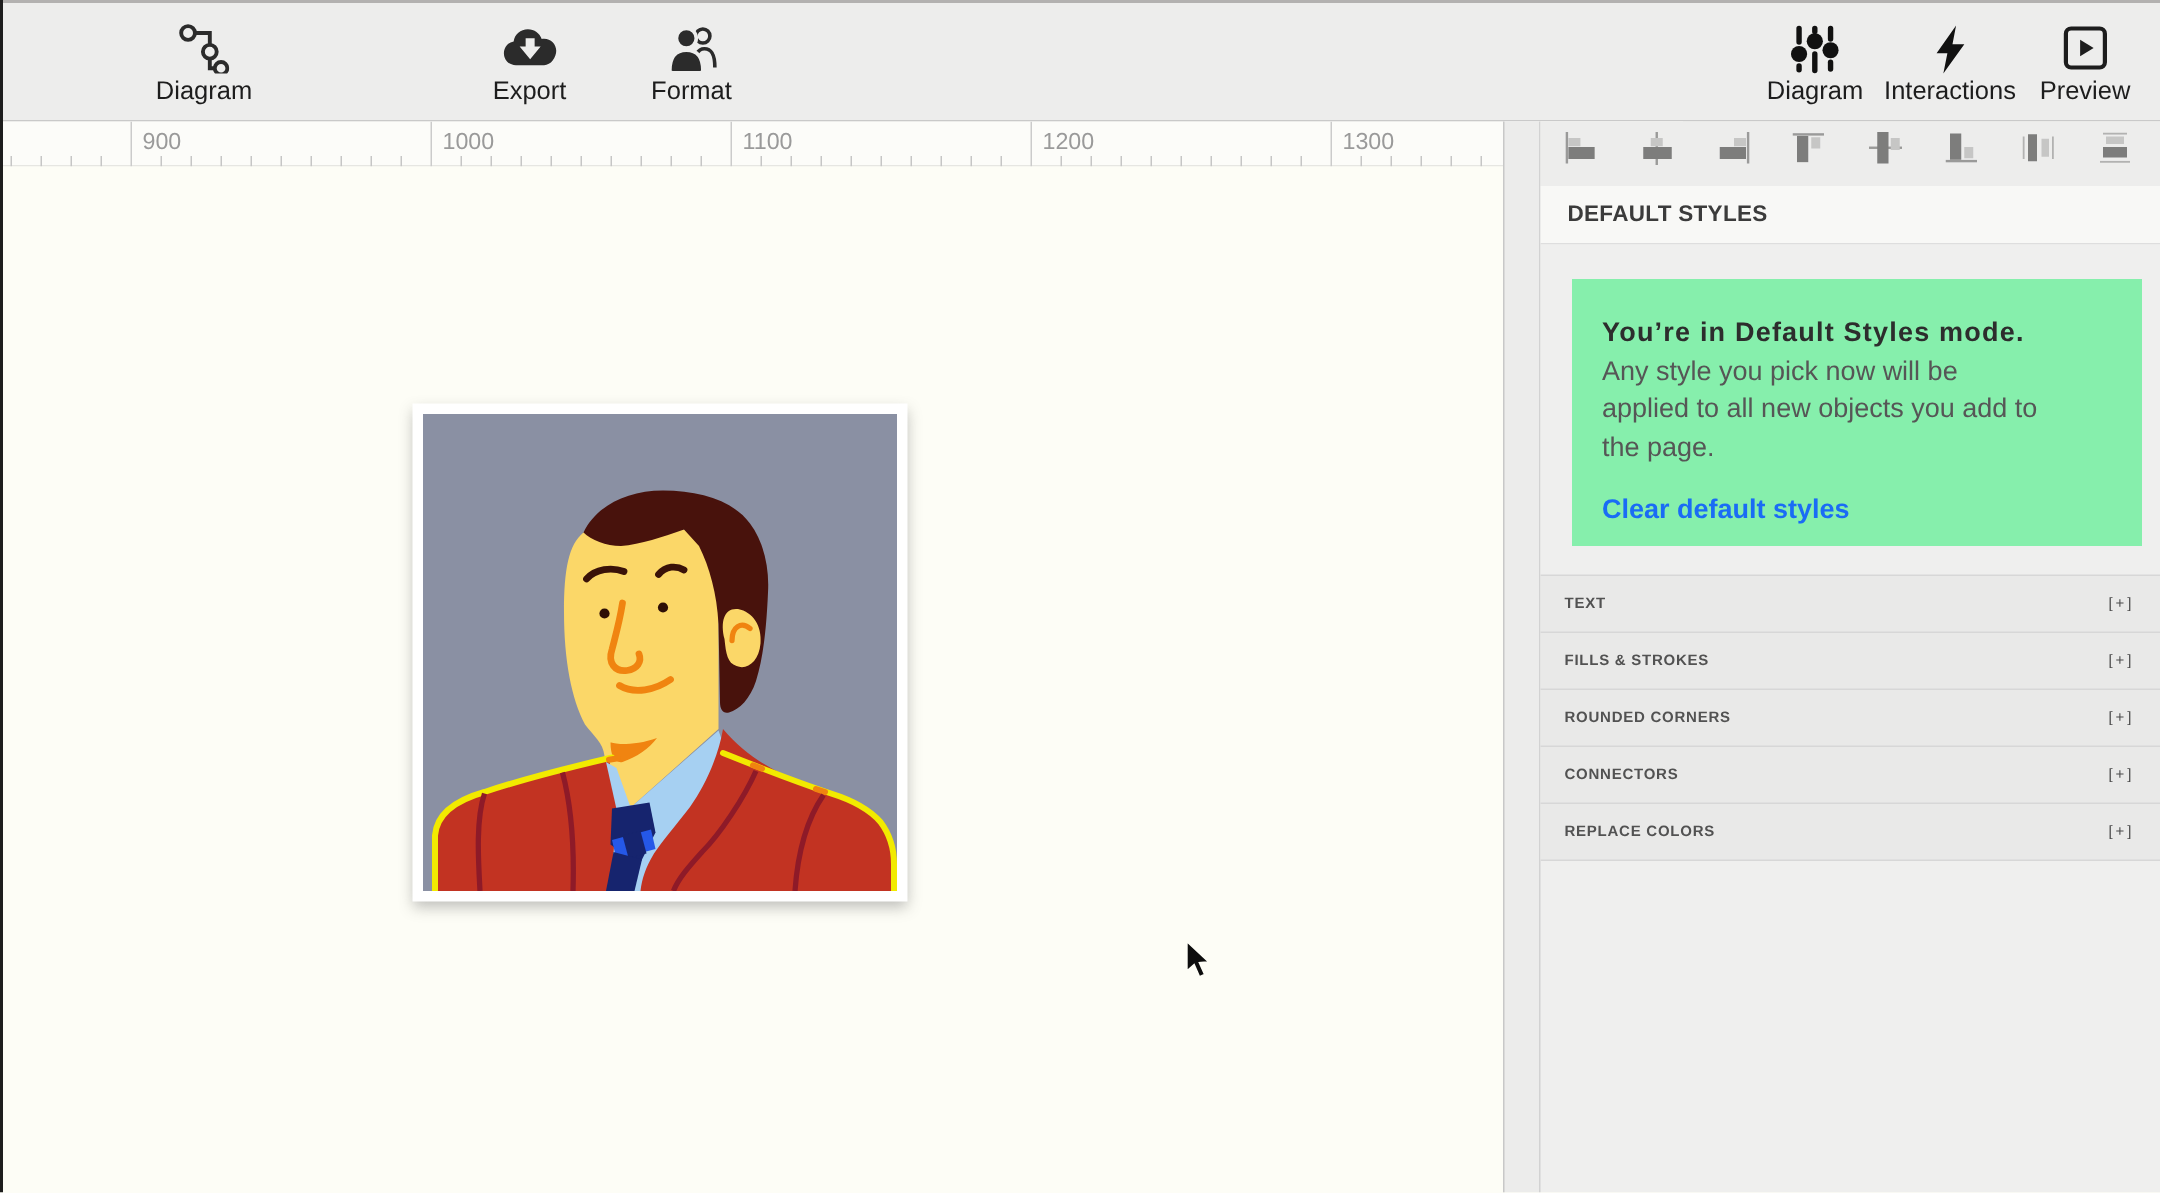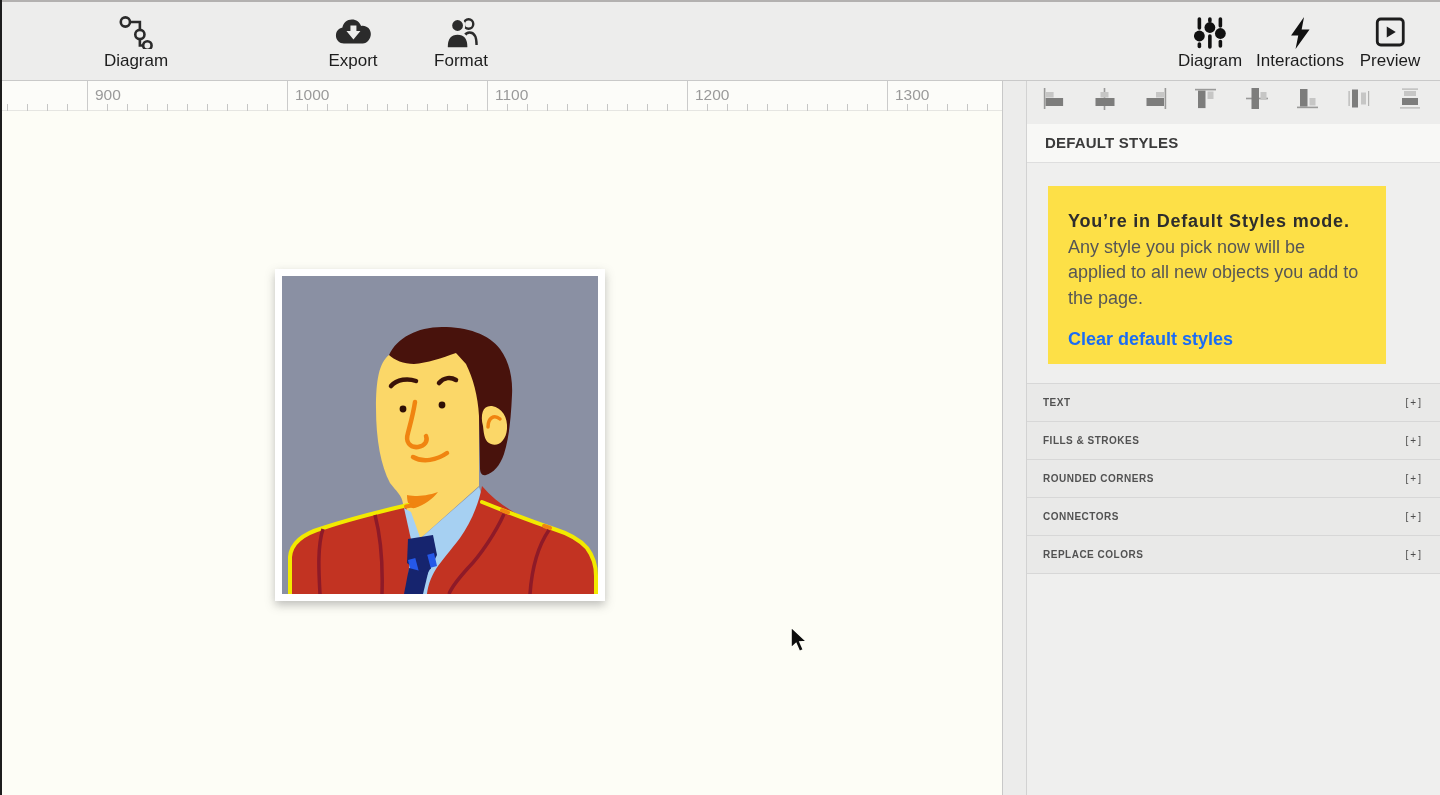--- a/index.html
+++ b/index.html
@@ -12,21 +12,21 @@
 .tbtn.dis .lb { color:#9b9b9b; }
 #leftedge { position:absolute; left:0; top:0; width:2px; height:795px; background:#1d1d1d; z-index:50; }
 #ruler { position:absolute; left:2px; top:81px; width:1120px; height:30px; background:#fcfcf9; border-bottom:1px solid #e6e6e2; }
 #canvas { position:absolute; left:2px; top:111px; width:1000px; height:684px; background:#fdfdf6; }
 #gutter { position:absolute; left:1002px; top:81px; width:24px; height:714px; background:#ececeb; border-left:1px solid #c8c8c8; }
 #panel { position:absolute; left:1026px; top:81px; width:414px; height:714px; background:#efefee; border-left:1px solid #d2d2d2; }
 #alignrow { position:absolute; left:0; top:0; width:414px; height:43px; background:#ededec; }
 #alignrow svg { position:absolute; top:7px; }
 #dshdr { position:absolute; left:0; top:43px; width:414px; height:39px; background:#f8f8f6; border-bottom:1px solid #dedede; font-size:15px; font-weight:bold; letter-spacing:0.2px; color:#3b3b3b; line-height:38px; padding-left:18px; }
 #cardsec { position:absolute; left:0; top:82px; width:414px; height:221px; background:#efefee; border-bottom:1px solid #d7d7d7; }
-#card { position:absolute; left:21px; top:23px; width:338px; height:178px; background:#fde047; padding:23px 20px; font-size:18px; line-height:25.5px; color:#565656; }
+#card { position:absolute; left:21px; top:23px; width:380px; height:178px; background:#86efac; padding:23px 20px; font-size:18px; line-height:25.5px; color:#565656; }
 #card b { color:#2d2d2d; letter-spacing:0.8px; }
 #card a { color:#1a6cf5; font-weight:bold; text-decoration:none; display:inline-block; margin-top:16px; }
 .acc { position:absolute; left:0; width:414px; height:38px; background:#e9e9e8; border-bottom:1px solid #d7d7d7; font-size:10px; font-weight:bold; letter-spacing:0.5px; color:#525252; line-height:38px; padding-left:16px; }
 .acc .plus { position:absolute; right:18px; top:0; font-weight:normal; color:#4c4c4c; letter-spacing:2px; }
 #frame { position:absolute; left:273px; top:158px; width:330px; height:332px; background:#fff; box-shadow:0 4px 9px rgba(90,90,90,0.38); padding:7px; }
 #frame svg { display:block; }
 #cursor { position:absolute; left:789px; top:626px; }
 </style>
 </head>
 <body>

